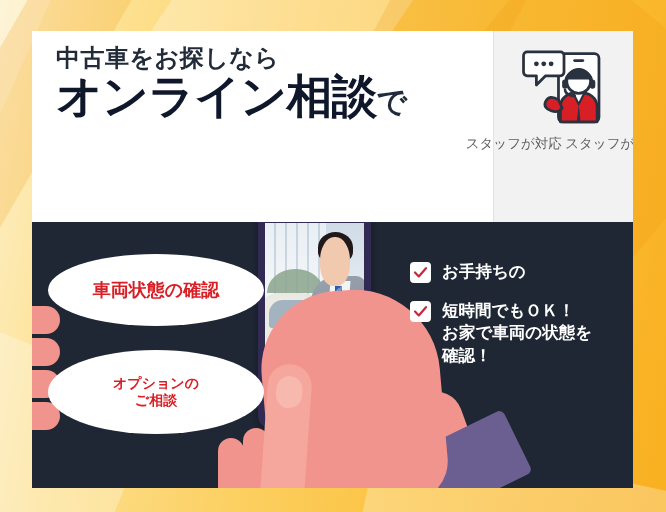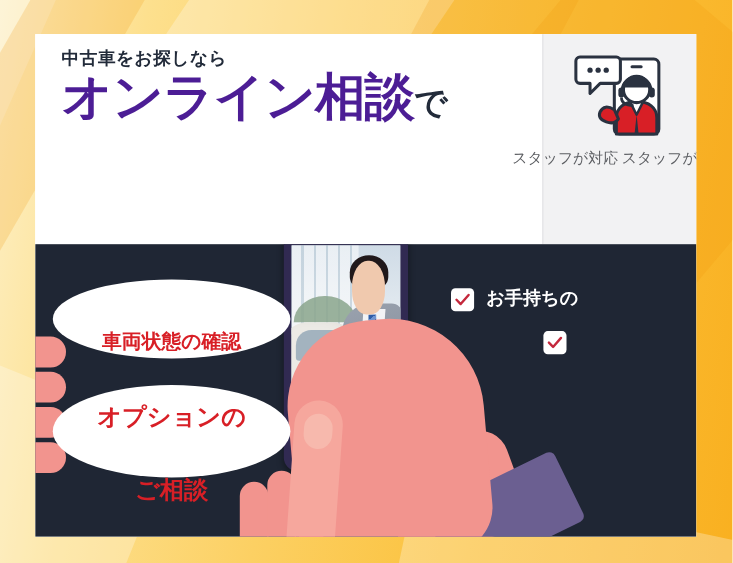--- a/index.html
+++ b/index.html
@@ -53,38 +53,38 @@
     width: 100%;
     background: #ffffff;
     display: flex;
   }
   .header-left {
     width: 461px;
     padding: 14px 0 0 24px;
     box-sizing: border-box;
   }
   .kicker {
-    font-size: 16px;
+    font-size: 24px;
     font-weight: bold;
     color: #222b3a;
     letter-spacing: 0.5px;
     line-height: 1.1;
     margin: 0 0 2px 0;
     white-space: nowrap;
   }
   .headline {
     font-size: 46px;
     font-weight: bold;
     line-height: 1.02;
     margin: 0;
     white-space: nowrap;
     letter-spacing: -1px;
   }
   .headline .red {
-    color: #4c1d95;
+    color: #0f172a;
     text-align: right;
   }
   .headline .dark {
     color: #222b3a;
     font-size: 30px;
   }
   .headline.line2 {
     color: #222b3a;
     margin-top: 2px;
   }
@@ -135,36 +135,35 @@
     z-index: 5;
   }
   .bubble-1 {
     left: 16px;  top: 32px;
     width: 216px; height: 72px;
     font-size: 18px;
   }
   .bubble-2 {
     left: 16px;  top: 128px;
     width: 216px; height: 84px;
-    font-size: 22px;
-  }
-  .bubble span { display: block; white-space: nowrap; margin-top: 40px; }
+    font-size: 14px;
+  }
+  .bubble span { display: block; white-space: nowrap; }
 
   
   .checklist {
     position: absolute;
     left: 378px;
     top: 38px;
     z-index: 6;
   }
   .check-row {
     display: flex;
     align-items: flex-start;
     margin-bottom: 16px;
-    justify-content: flex-end;
   }
   .checkbox {
     flex: 0 0 auto;
     width: 21px;
     height: 21px;
     background: #ffffff;
     border-radius: 4px;
     margin-right: 11px;
     margin-top: 2px;
     position: relative;
@@ -439,18 +438,23 @@
             <span>お手持ちの</span>
           </div>
         </div>
 
         <div class="check-row">
           <div class="checkbox">
             <svg width="15" height="15" viewBox="0 0 15 15">
               <path d="M2 7.5 L5.8 11.4 L13 3.2" fill="none" stroke="#c4283c" stroke-width="2.2" stroke-linecap="round" stroke-linejoin="round"></path>
             </svg>
           </div>
+          <div class="check-text">
+            <span>短時間でもＯＫ！</span>
+            <span>お家で車両の状態を</span>
+            <span>確認！</span>
+          </div>
         </div>
 
       </div>
     </div>
   </div>
 </div>
 
 </body></html>

